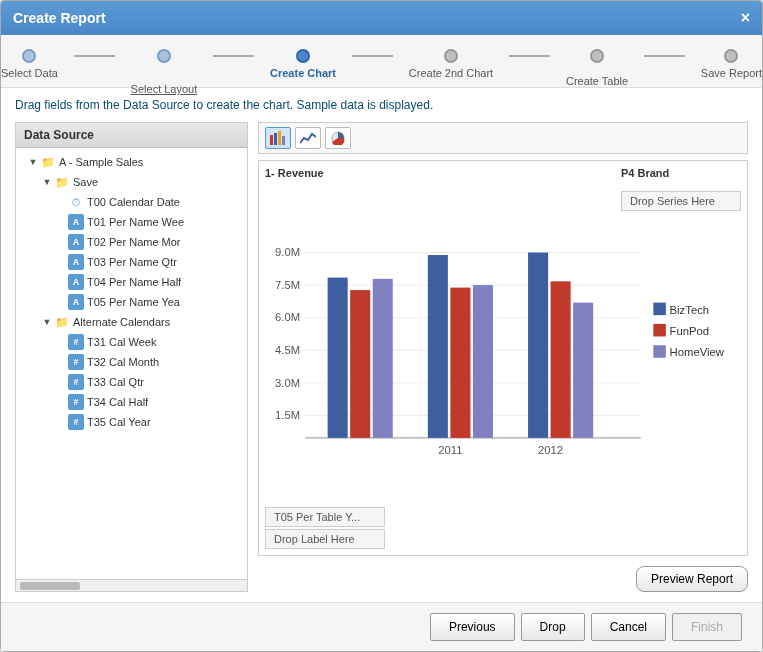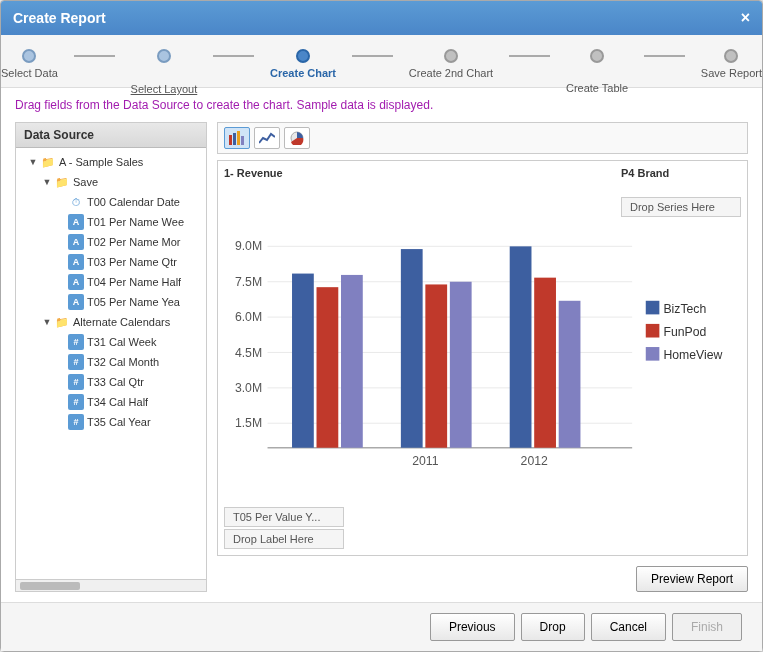--- a/index.html
+++ b/index.html
@@ -96,33 +96,33 @@
     .dialog-body {
       display: flex;
       flex-direction: column;
       flex: 1;
       padding: 10px 14px;
       overflow: hidden;
     }
 
     .instruction-text {
       font-size: 12px;
-      color: #a21caf;
+      color: #0c4a6e;
       margin-bottom: 10px;
     }
 
     .main-content {
       display: flex;
       flex: 1;
       gap: 10px;
       overflow: hidden;
     }
 
     .data-source-panel {
-      width: 192px;
+      width: 233px;
       border: 1px solid #ccc;
       background: #fff;
       display: flex;
       flex-direction: column;
       overflow: hidden;
     }
 
     .data-source-header {
       background: linear-gradient(to bottom, #e8e8e8, #d8d8d8);
       border-bottom: 1px solid #bbb;
@@ -291,21 +291,21 @@
       justify-content: flex-end;
       margin-top: 4px;
     }
 
     .preview-btn {
       background: linear-gradient(to bottom, #fff, #e8e8e8);
       border: 1px solid #999;
       padding: 5px 14px;
       font-size: 12px;
       cursor: pointer;
-      border-radius: 2px;
+      border-radius: 8px;
     }
 
     .dialog-footer {
       display: flex;
       justify-content: flex-end;
       gap: 6px;
       padding: 10px 20px;
       border-top: 1px solid #ddd;
       background: #f5f5f5;
     }
@@ -351,21 +351,21 @@
     <div class="step-connector"></div>
 
     <div class="step-item">
       <div class="step-dot"></div>
       <span class="step-label" style="position:relative;top:0;">Create 2nd Chart</span>
     </div>
     <div class="step-connector"></div>
 
     <div class="step-item">
       <div class="step-dot"></div>
-      <span class="step-label" style="position:relative;top:15px;">Create Table</span>
+      <span class="step-label" style="position:relative;top:8px;">Create Table</span>
     </div>
     <div class="step-connector"></div>
 
     <div class="step-item">
       <div class="step-dot"></div>
       <span class="step-label" style="position:relative;top:0;">Save Report</span>
     </div>
   </div>
 
   <div class="dialog-body">
@@ -491,21 +491,21 @@
               </svg>
           </button>
         </div>
 
         <div class="chart-canvas">
 
           <div class="chart-top">
             <div style="display:flex;flex-direction:column;gap:2px;">
               <span class="drop-label-row">1- Revenue</span>
             </div>
-            <div style="display:flex;flex-direction:column;gap:18px;">
+            <div style="display:flex;flex-direction:column;gap:12px;">
               <span class="drop-label-row">P4 Brand</span>
               <div class="drop-zone">Drop Series Here</div>
             </div>
           </div>
 
           <div class="chart-svg-container">
             <svg viewBox="0 0 380 200" preserveAspectRatio="xMidYMid meet">
 
               <text x="28" y="18" font-size="9" text-anchor="end" fill="#555">9.0M</text>
               <text x="28" y="44" font-size="9" text-anchor="end" fill="#555">7.5M</text>
@@ -547,21 +547,21 @@
               <text x="323" y="64" font-size="9" fill="#333">BizTech</text>
               <rect x="310" y="72" width="10" height="10" fill="#c0392b"></rect>
               <text x="323" y="81" font-size="9" fill="#333">FunPod</text>
               <rect x="310" y="89" width="10" height="10" fill="#8080c0"></rect>
               <text x="323" y="98" font-size="9" fill="#333">HomeView</text>
             </svg>
           </div>
 
           <div class="chart-bottom">
             <div style="display:flex;flex-direction:column;gap:2px;">
-              <div class="drop-zone">T05 Per Value Y...</div>
+              <div class="drop-zone">T05 Per Table Y...</div>
               <div class="drop-zone">Drop Label Here</div>
             </div>
           </div>
 
         </div>
 
         <div class="preview-row">
           <button class="preview-btn">Preview Report</button>
         </div>
 

